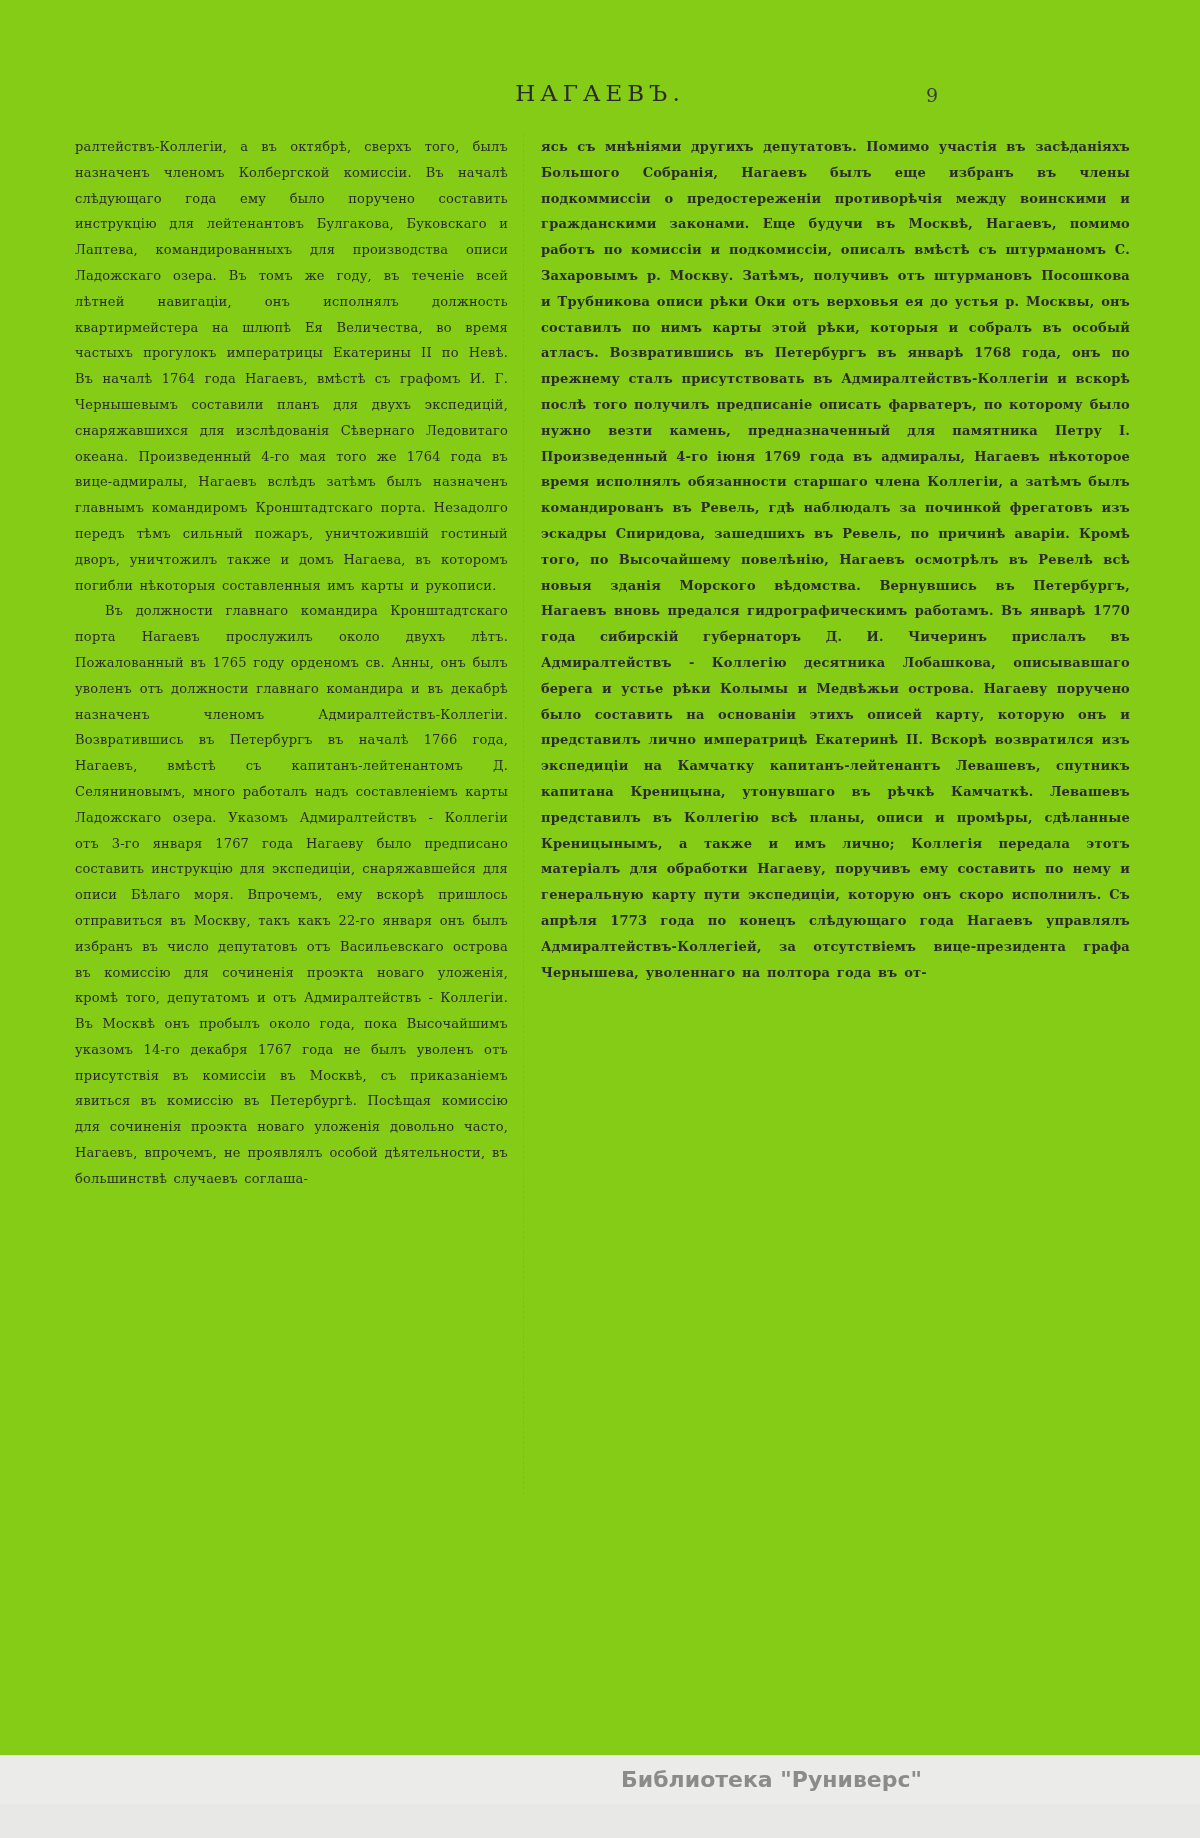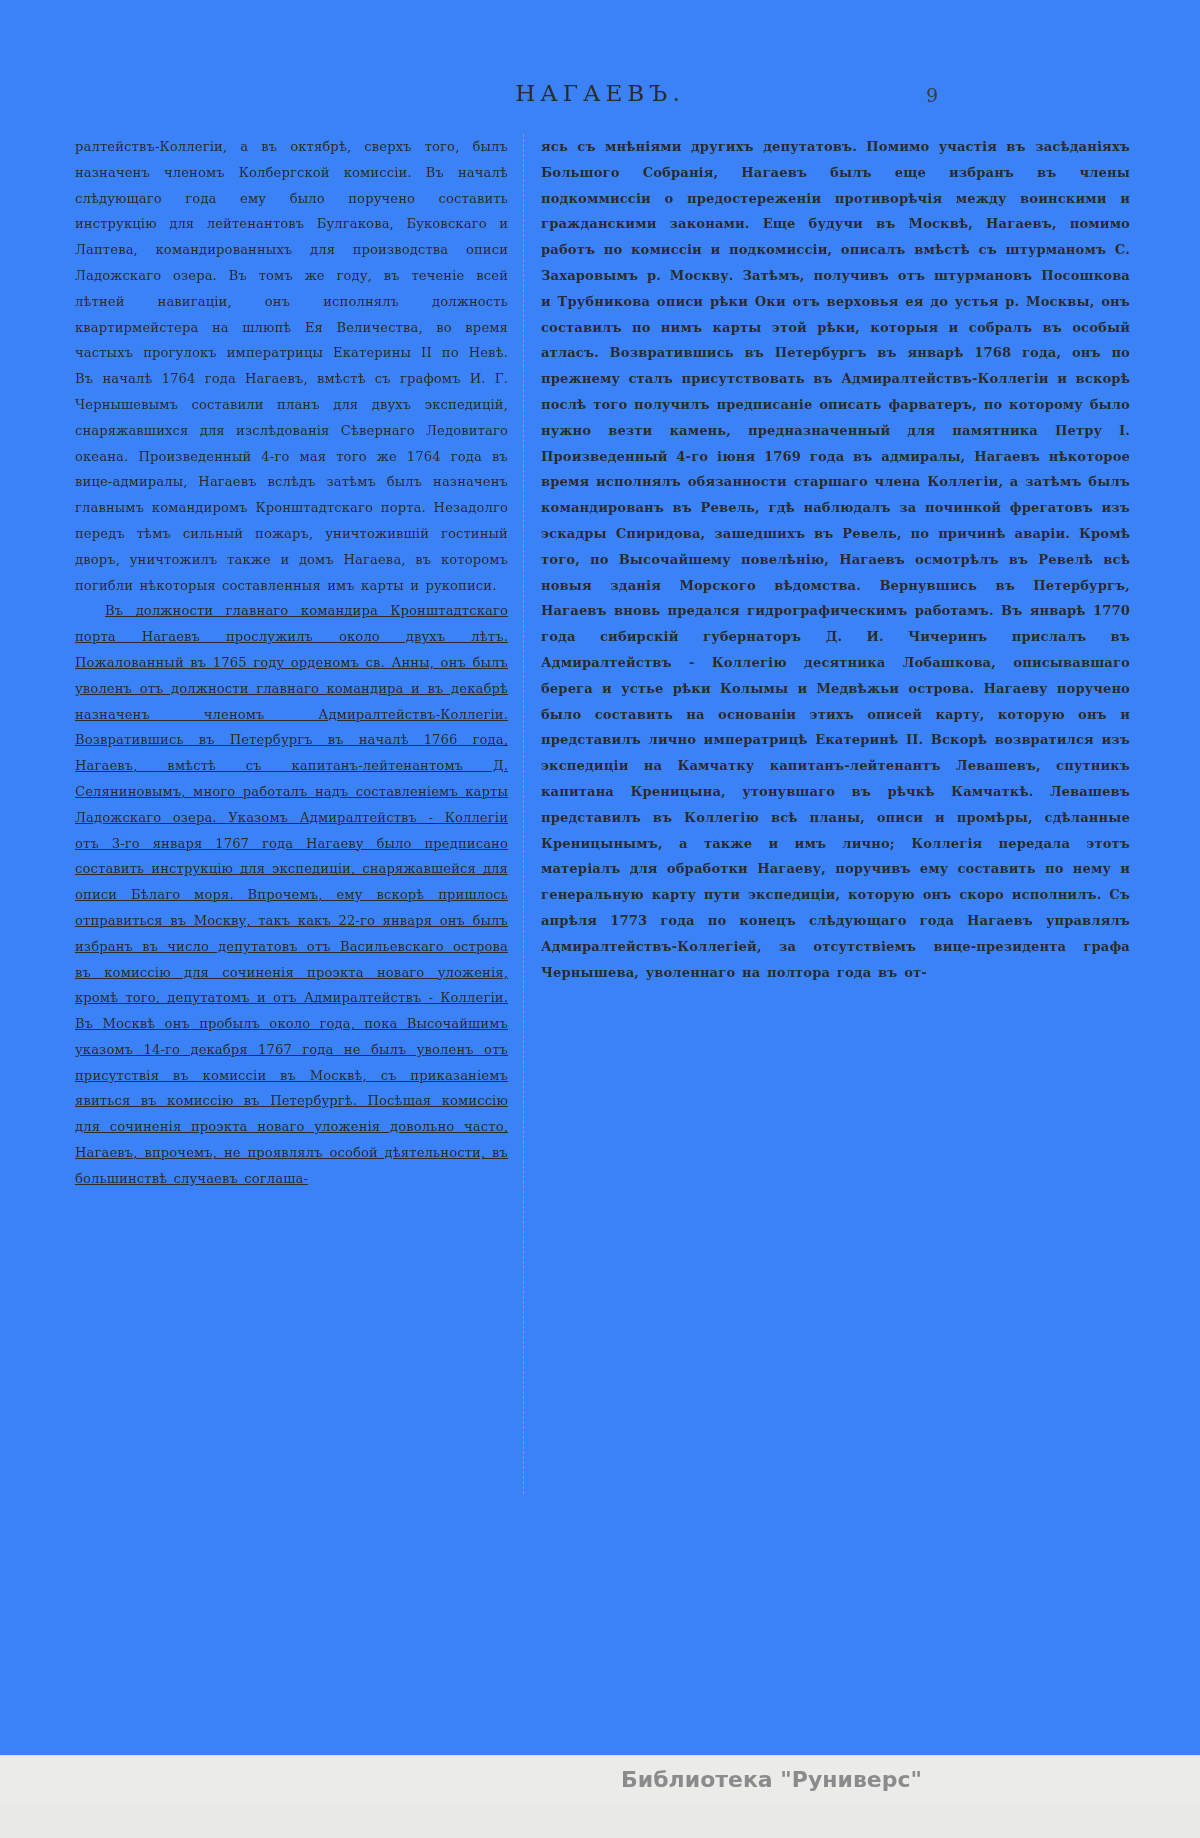--- a/index.html
+++ b/index.html
@@ -5,21 +5,21 @@
   html, body {
     margin: 0;
     padding: 0;
     background: #e8e8e6;
   }
   .page {
     position: relative;
     width: 1200px;
     height: 1804px;
     margin: 0 auto;
-    background: #3b82f6;
+    background: #84cc16;
     overflow: hidden;
     font-family: "DejaVu Serif", "Liberation Serif", serif;
     color: #2b2b2b;
   }
   .page-header {
     position: relative;
     padding-top: 80px;
     height: 40px;
   }
   .running-title {
@@ -61,21 +61,20 @@
   .column.right {
     flex: 1 1 auto;
     padding-left: 16px;
     font-weight: bold;
   }
   .column p {
     margin: 0;
   }
   .column p.indent {
     text-indent: 30px;
-    text-decoration: underline;
   }
   .watermark-bar {
     position: absolute;
     left: 0;
     bottom: 0;
     width: 100%;
     height: 48px;
     background: #ebebe9;
     border-top: 1px solid #e0e0de;
   }

